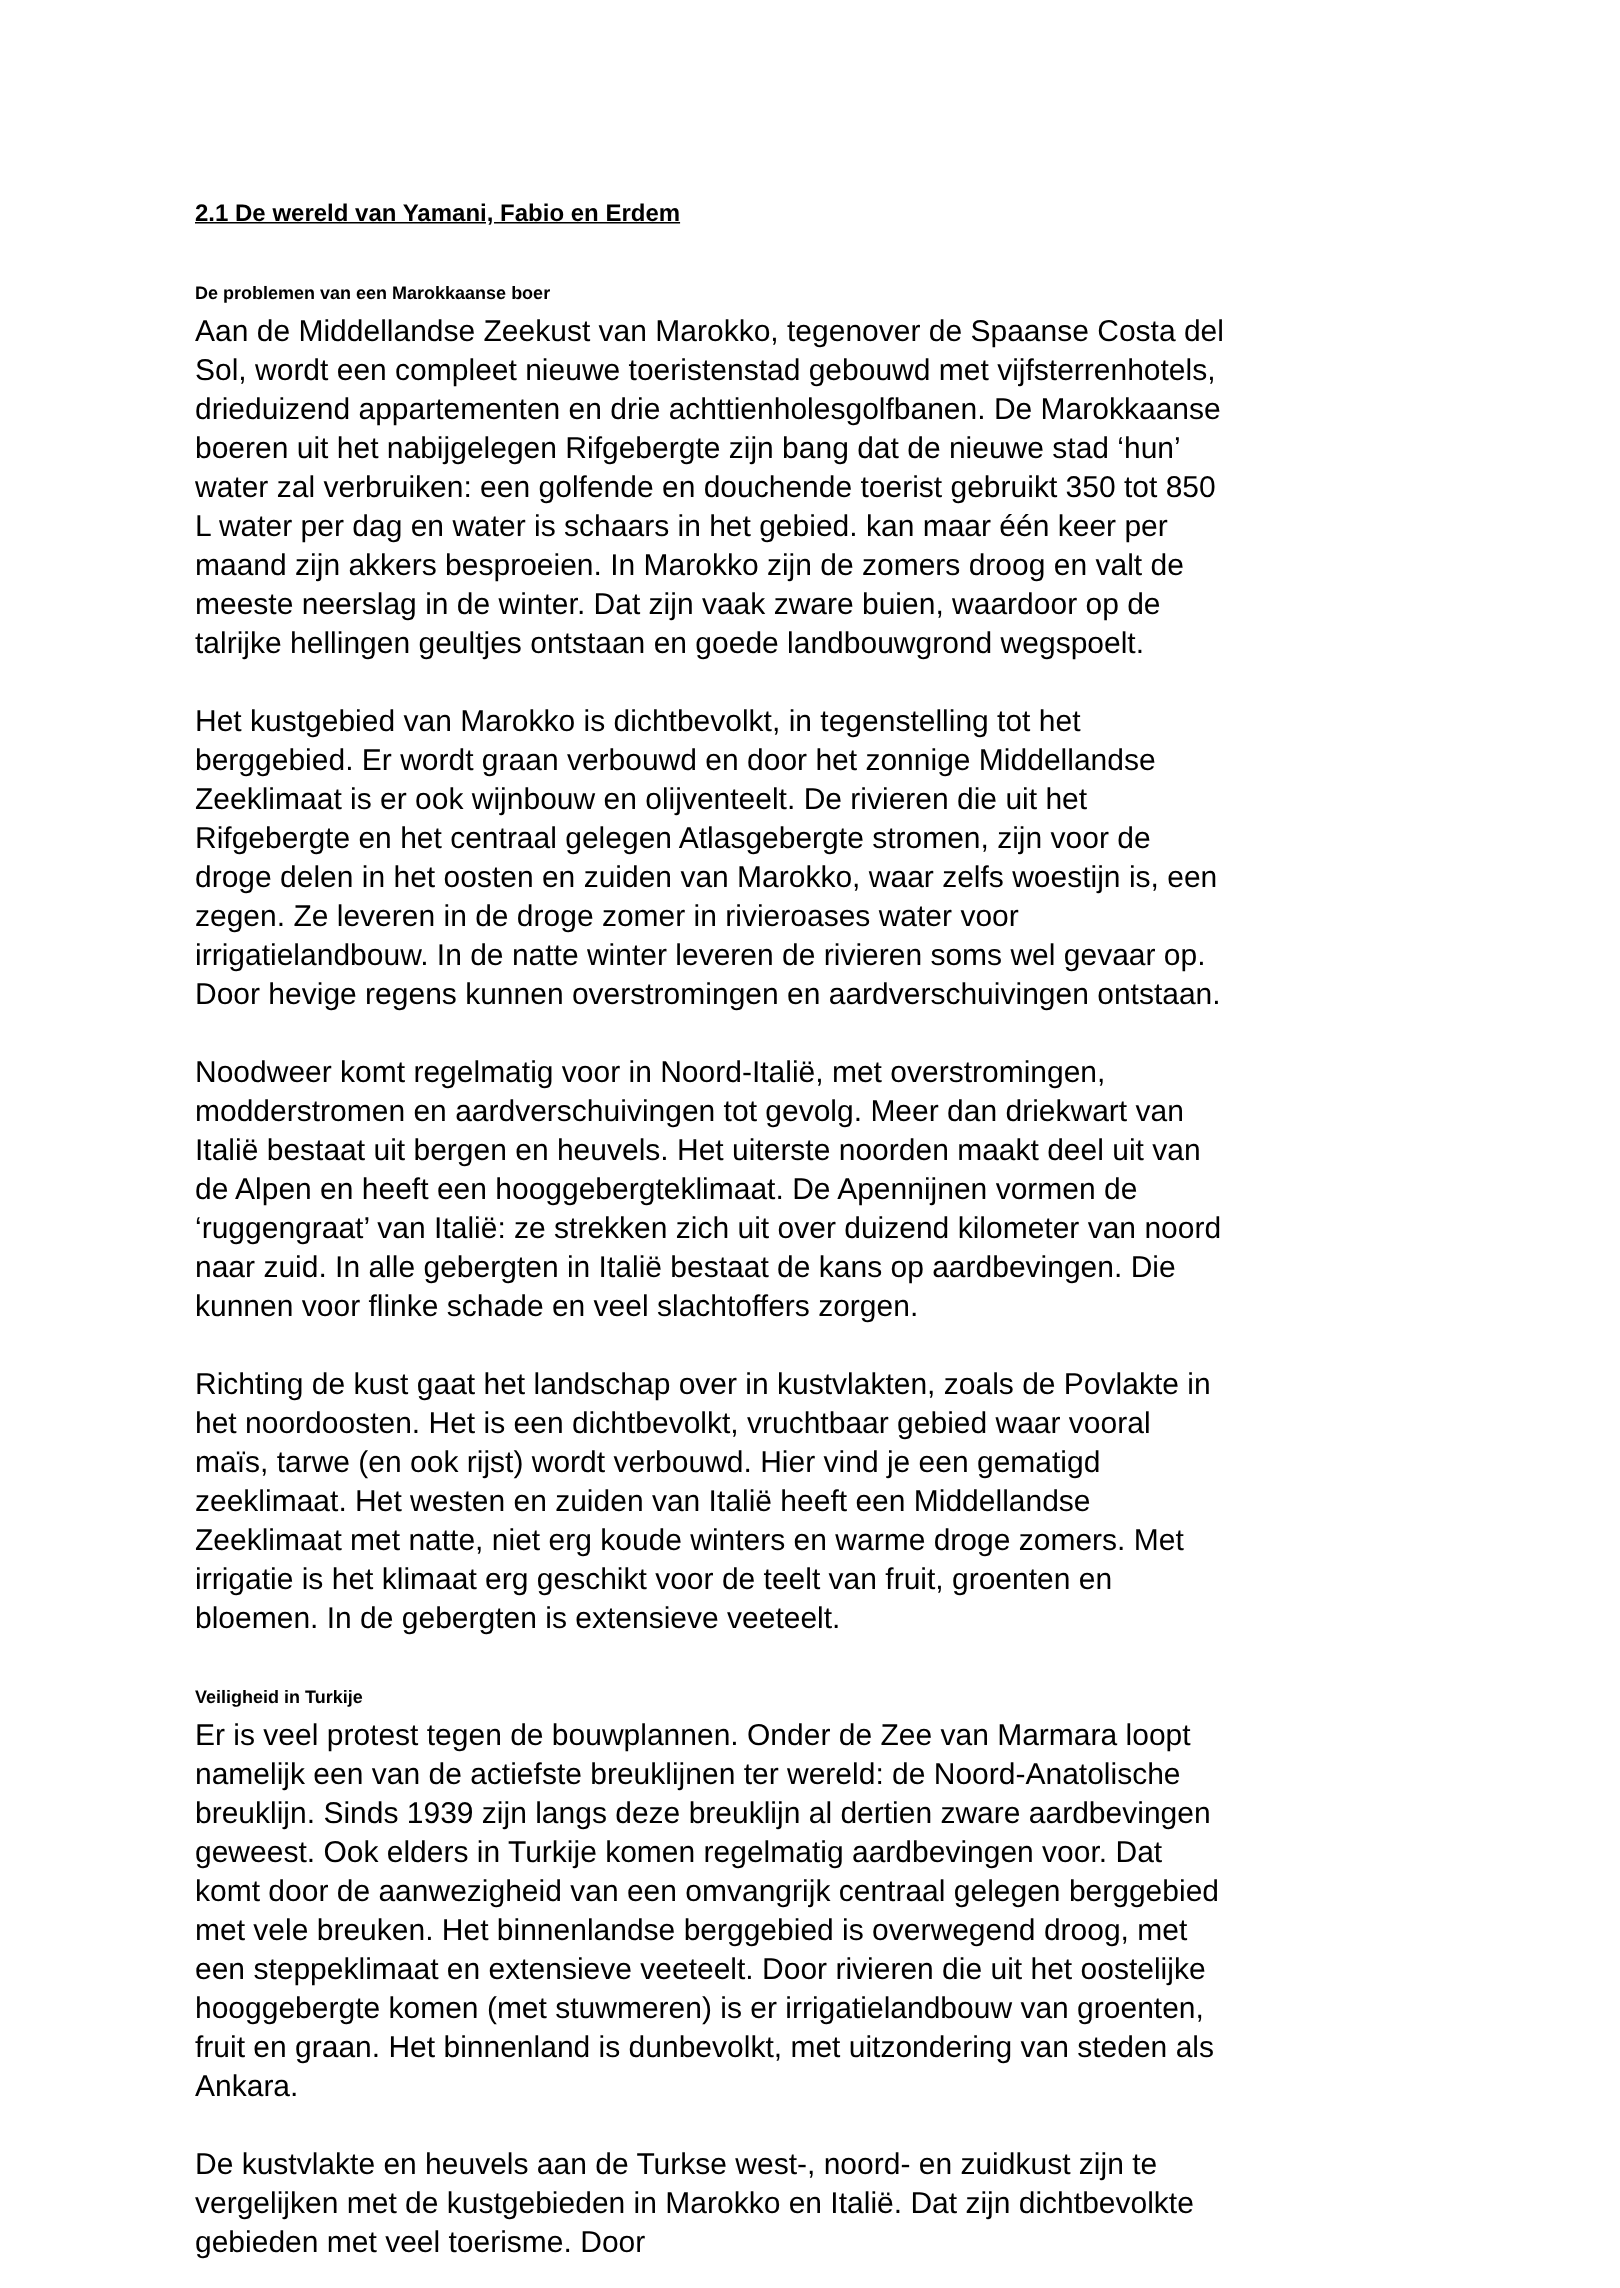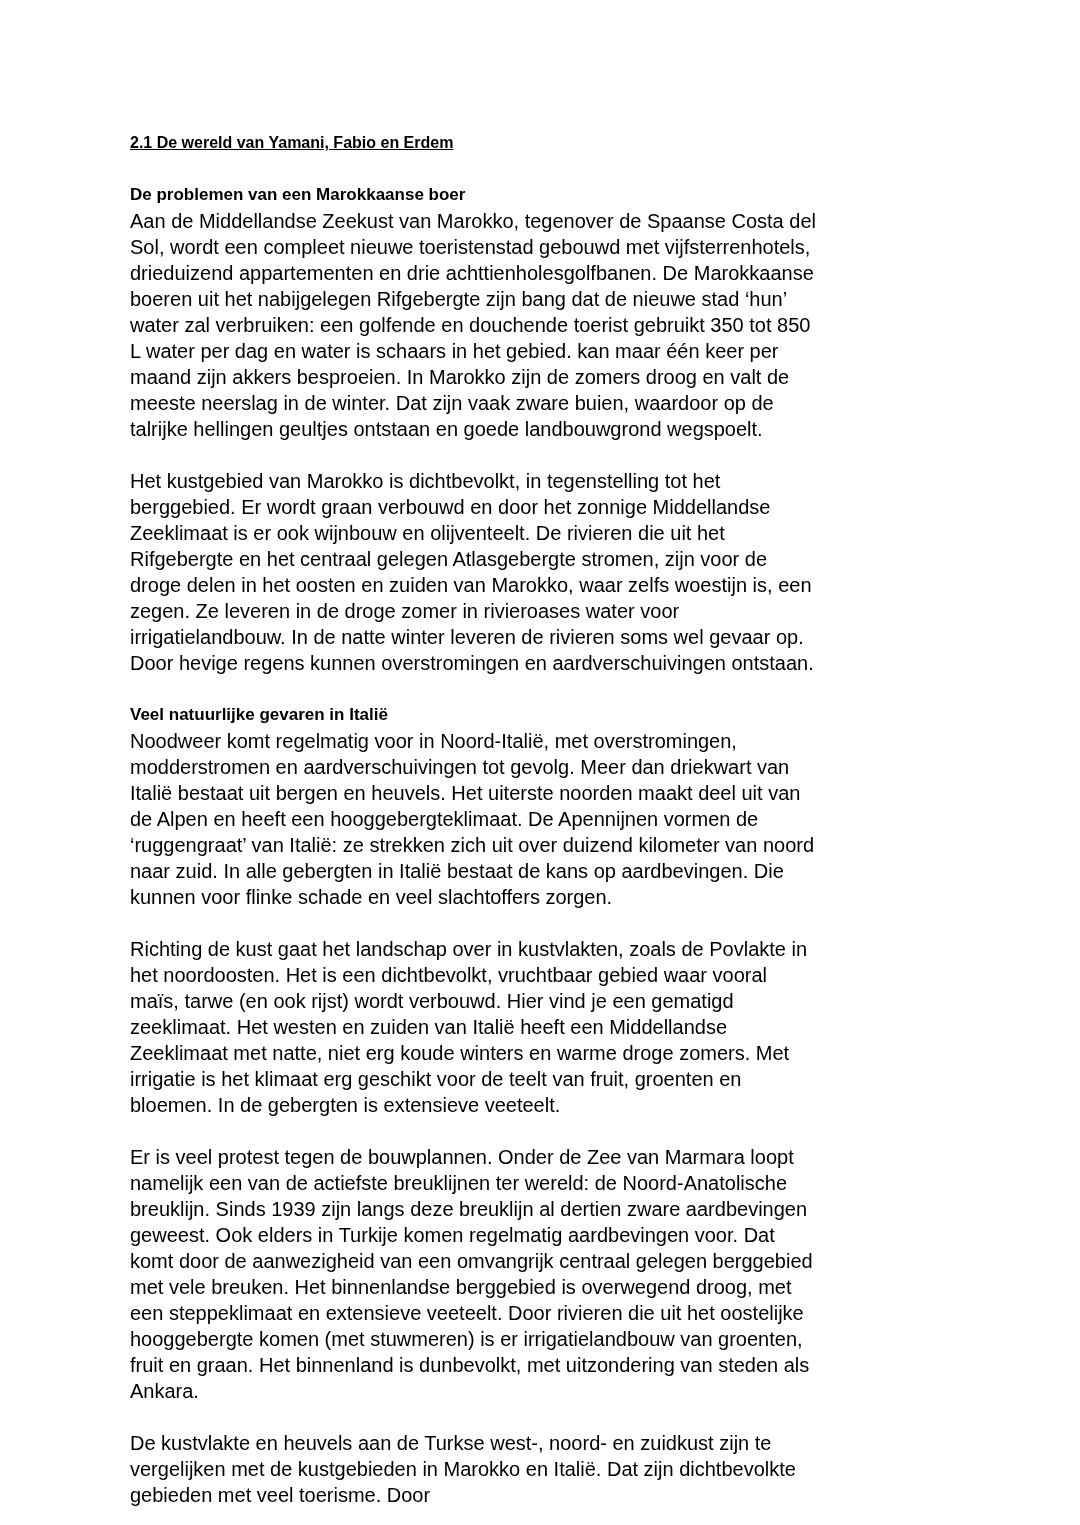--- a/index.html
+++ b/index.html
@@ -22,21 +22,21 @@
     background: #ffffff;
   }
   .doc-title {
     font-size: 16px;
     line-height: 26px;
     font-weight: bold;
     text-decoration: underline;
     margin: 0 0 26px 0;
   }
   .section-heading {
-    font-size: 17px;
+    font-size: 12px;
     line-height: 26px;
     font-weight: bold;
     margin: 0;
   }
   .doc-paragraph {
     font-size: 20px;
     line-height: 26px;
     margin: 0 0 26px 0;
   }
   .doc-paragraph:last-child {
@@ -47,20 +47,20 @@
 <body>
 
 <div class="page">
 
   <h1 class="doc-title">2.1 De wereld van Yamani, Fabio en Erdem</h1>
 
   <h2 class="section-heading">De problemen van een Marokkaanse boer</h2>
   <p class="doc-paragraph">Aan de Middellandse Zeekust van Marokko, tegenover de Spaanse Costa del Sol, wordt een compleet nieuwe toeristenstad gebouwd met vijfsterrenhotels, drieduizend appartementen en drie achttienholesgolfbanen. De Marokkaanse boeren uit het nabijgelegen Rifgebergte zijn bang dat de nieuwe stad ‘hun’ water zal verbruiken: een golfende en douchende toerist gebruikt 350 tot 850 L water per dag en water is schaars in het gebied. kan maar één keer per maand zijn akkers besproeien. In Marokko zijn de zomers droog en valt de meeste neerslag in de winter. Dat zijn vaak zware buien, waardoor op de talrijke hellingen geultjes ontstaan en goede landbouwgrond wegspoelt.</p>
   <p class="doc-paragraph">Het kustgebied van Marokko is dichtbevolkt, in tegenstelling tot het berggebied. Er wordt graan verbouwd en door het zonnige Middellandse Zeeklimaat is er ook wijnbouw en olijventeelt. De rivieren die uit het Rifgebergte en het centraal gelegen Atlasgebergte stromen, zijn voor de droge delen in het oosten en zuiden van Marokko, waar zelfs woestijn is, een zegen. Ze leveren in de droge zomer in rivieroases water voor irrigatielandbouw. In de natte winter leveren de rivieren soms wel gevaar op. Door hevige regens kunnen overstromingen en aardverschuivingen ontstaan.</p>
 
-  <h2 class="section-heading">Veel natuurlijke gevaren in Italië</h2>
   <p class="doc-paragraph">Noodweer komt regelmatig voor in Noord-Italië, met overstromingen, modderstromen en aardverschuivingen tot gevolg. Meer dan driekwart van Italië bestaat uit bergen en heuvels. Het uiterste noorden maakt deel uit van de Alpen en heeft een hooggebergteklimaat. De Apennijnen vormen de ‘ruggengraat’ van Italië: ze strekken zich uit over duizend kilometer van noord naar zuid. In alle gebergten in Italië bestaat de kans op aardbevingen. Die kunnen voor flinke schade en veel slachtoffers zorgen.</p>
   <p class="doc-paragraph">Richting de kust gaat het landschap over in kustvlakten, zoals de Povlakte in het noordoosten. Het is een dichtbevolkt, vruchtbaar gebied waar vooral maïs, tarwe (en ook rijst) wordt verbouwd. Hier vind je een gematigd zeeklimaat. Het westen en zuiden van Italië heeft een Middellandse Zeeklimaat met natte, niet erg koude winters en warme droge zomers. Met irrigatie is het klimaat erg geschikt voor de teelt van fruit, groenten en bloemen. In de gebergten is extensieve veeteelt.</p>
 
+  <h2 class="section-heading">Veiligheid in Turkije</h2>
   <p class="doc-paragraph">Er is veel protest tegen de bouwplannen. Onder de Zee van Marmara loopt namelijk een van de actiefste breuklijnen ter wereld: de Noord-Anatolische breuklijn. Sinds 1939 zijn langs deze breuklijn al dertien zware aardbevingen geweest. Ook elders in Turkije komen regelmatig aardbevingen voor. Dat komt door de aanwezigheid van een omvangrijk centraal gelegen berggebied met vele breuken. Het binnenlandse berggebied is overwegend droog, met een steppeklimaat en extensieve veeteelt. Door rivieren die uit het oostelijke hooggebergte komen (met stuwmeren) is er irrigatielandbouw van groenten, fruit en graan. Het binnenland is dunbevolkt, met uitzondering van steden als Ankara.</p>
   <p class="doc-paragraph">De kustvlakte en heuvels aan de Turkse west-, noord- en zuidkust zijn te vergelijken met de kustgebieden in Marokko en Italië. Dat zijn dichtbevolkte gebieden met veel toerisme. Door</p>
 
 </div>
 
 </body></html>

